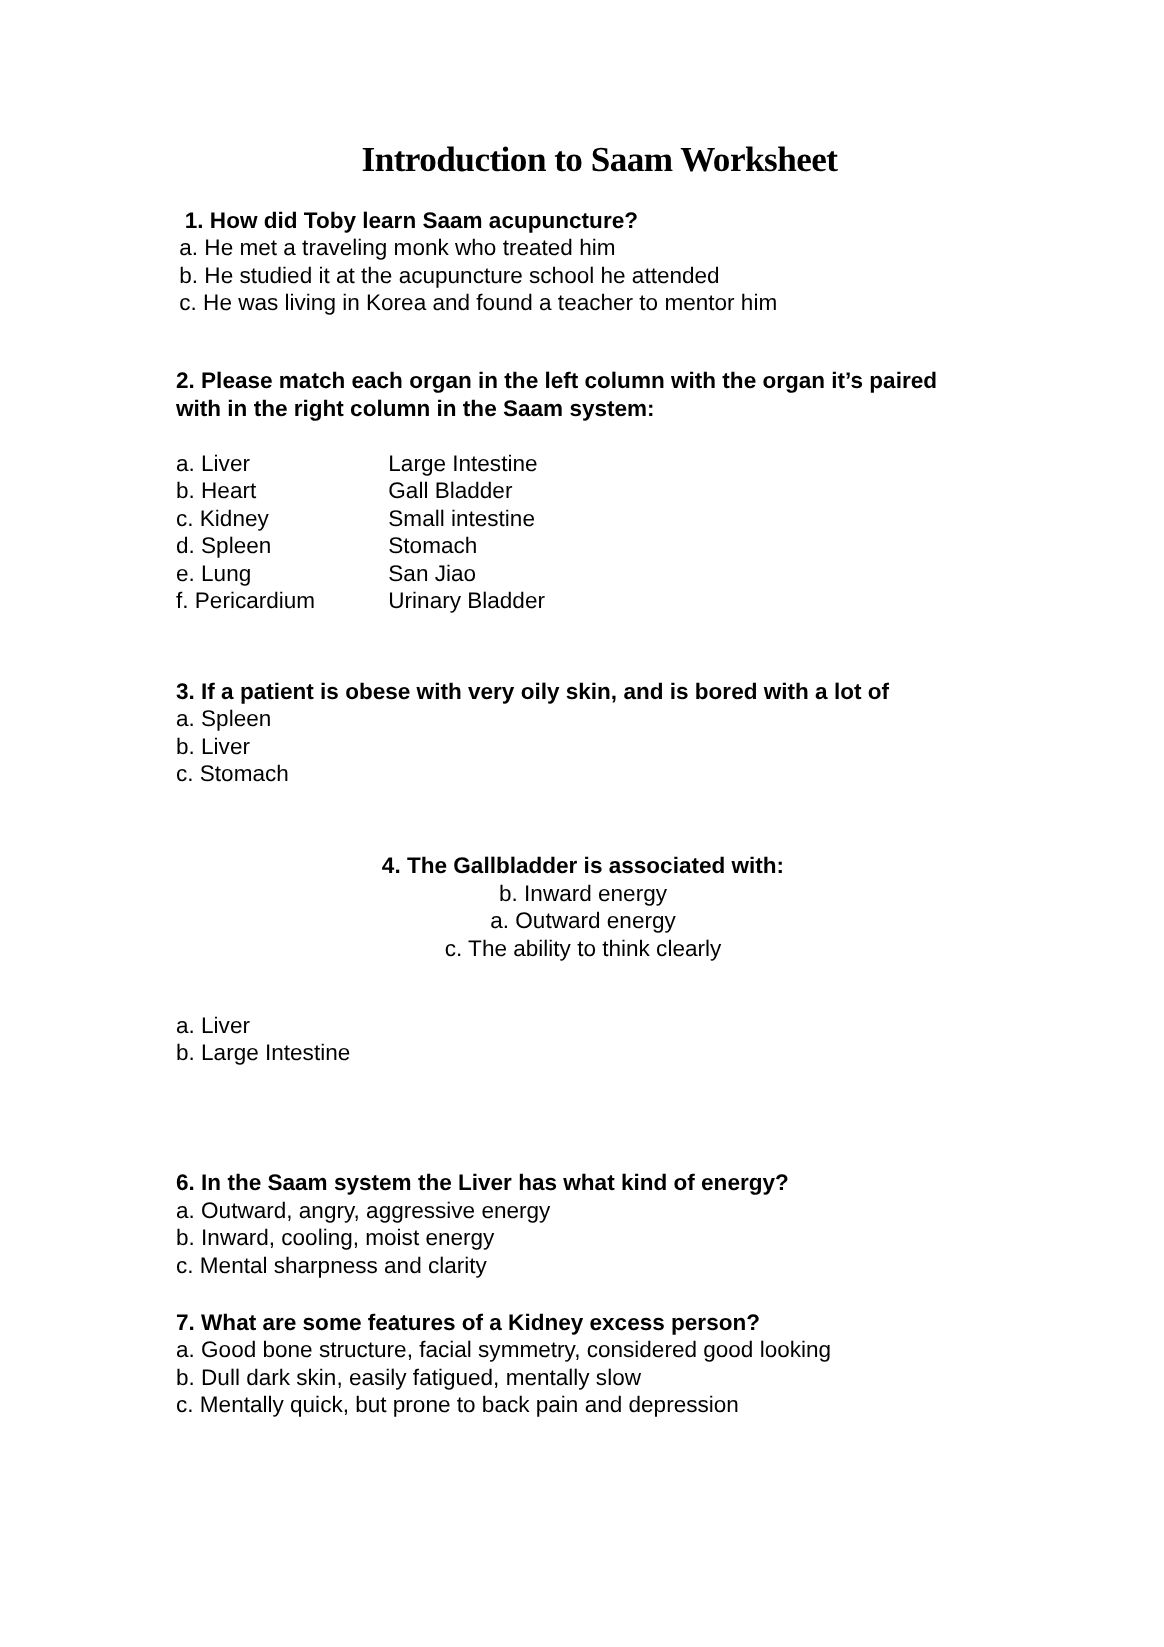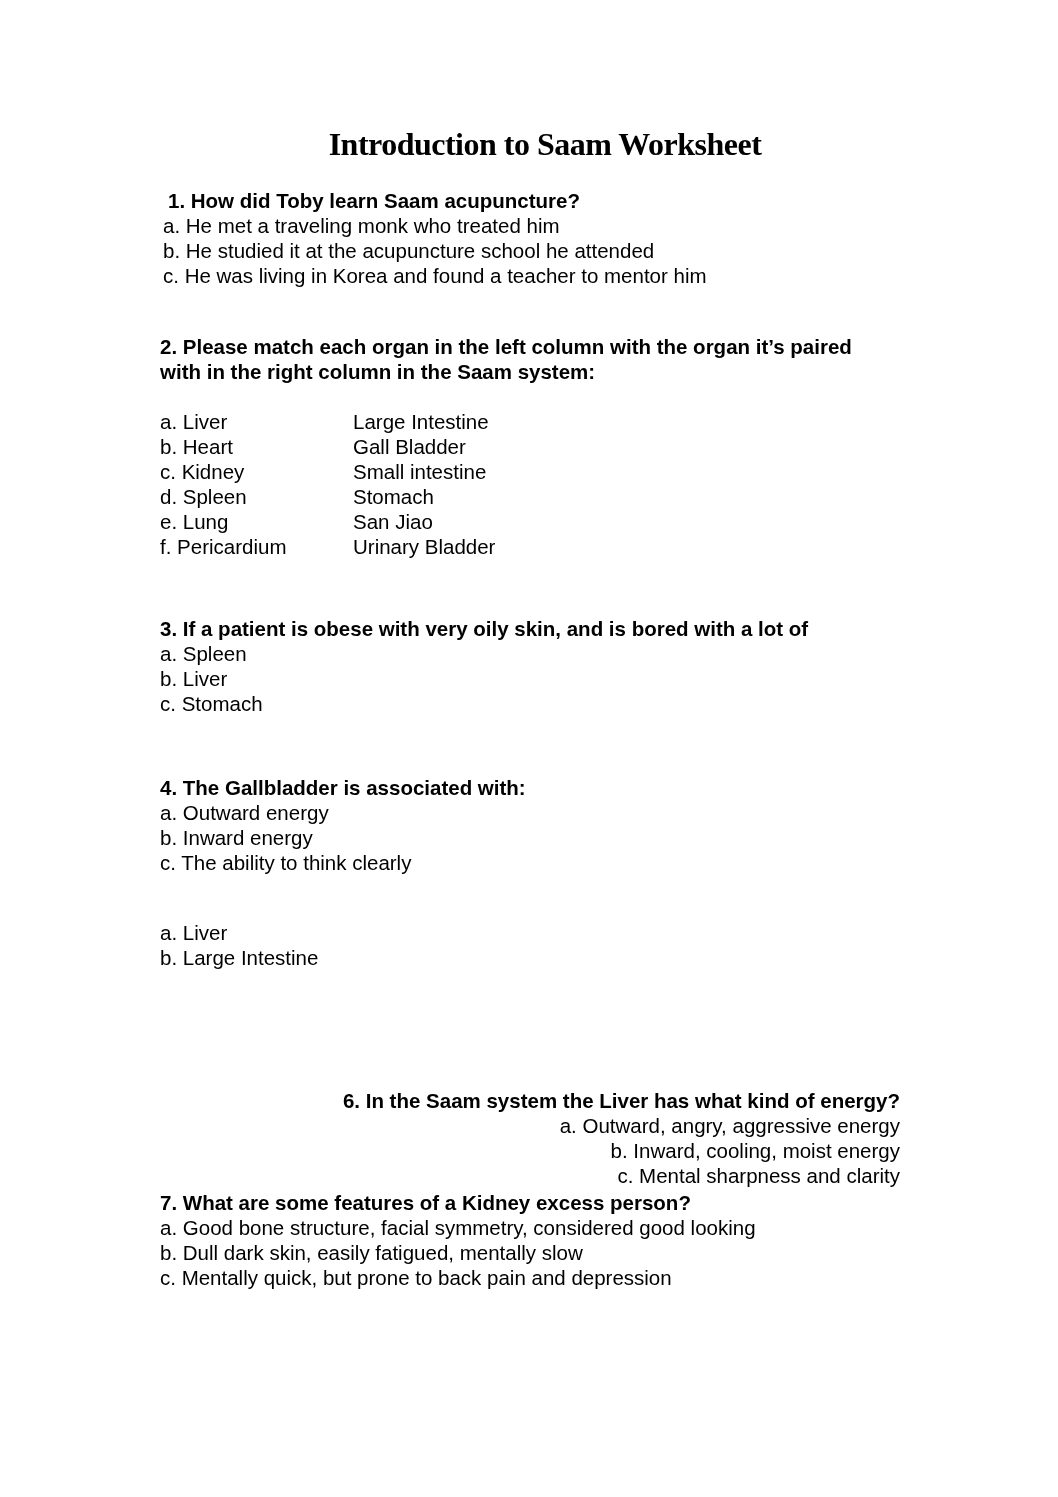--- a/index.html
+++ b/index.html
@@ -42,23 +42,23 @@
     white-space: nowrap;
   }
   .q-option {
     white-space: nowrap;
   }
   #q1 { top: 188px; }
   #q1 .q-heading { padding-left: 8px; }
   #q1 .q-option  { padding-left: 3px; }
   #q2 { top: 334px; }
   #q3 { top: 604px; margin-top: 12px; }
-  #q4 { top: 775px; }
+  #q4 { top: 775px; text-align: center; }
   #q5 { top: 920px; }
-  #q6 { top: 1088px; text-align: right; }
+  #q6 { top: 1063px; }
   #q7 { top: 1190px; }
   .match-list { margin-top: 25px; }
   .match-row { display: flex; }
   .match-left {
     flex: 0 0 193px;
     width: 193px;
     white-space: nowrap;
   }
   .match-right { white-space: nowrap; }
 </style>
@@ -109,22 +109,22 @@
 
   <section class="question" id="q3">
     <div class="q-heading">3. If a patient is obese with very oily skin, and is bored with a lot of</div>
     <div class="q-option">a. Spleen</div>
     <div class="q-option">b. Liver</div>
     <div class="q-option">c. Stomach</div>
   </section>
 
   <section class="question" id="q4">
     <div class="q-heading">4. The Gallbladder is associated with:</div>
+    <div class="q-option">b. Inward energy</div>
     <div class="q-option">a. Outward energy</div>
-    <div class="q-option">b. Inward energy</div>
     <div class="q-option">c. The ability to think clearly</div>
   </section>
 
   <section class="question" id="q5">
     <div class="q-option">a. Liver</div>
     <div class="q-option">b. Large Intestine</div>
   </section>
 
   <section class="question" id="q6">
     <div class="q-heading">6. In the Saam system the Liver has what kind of energy?</div>

